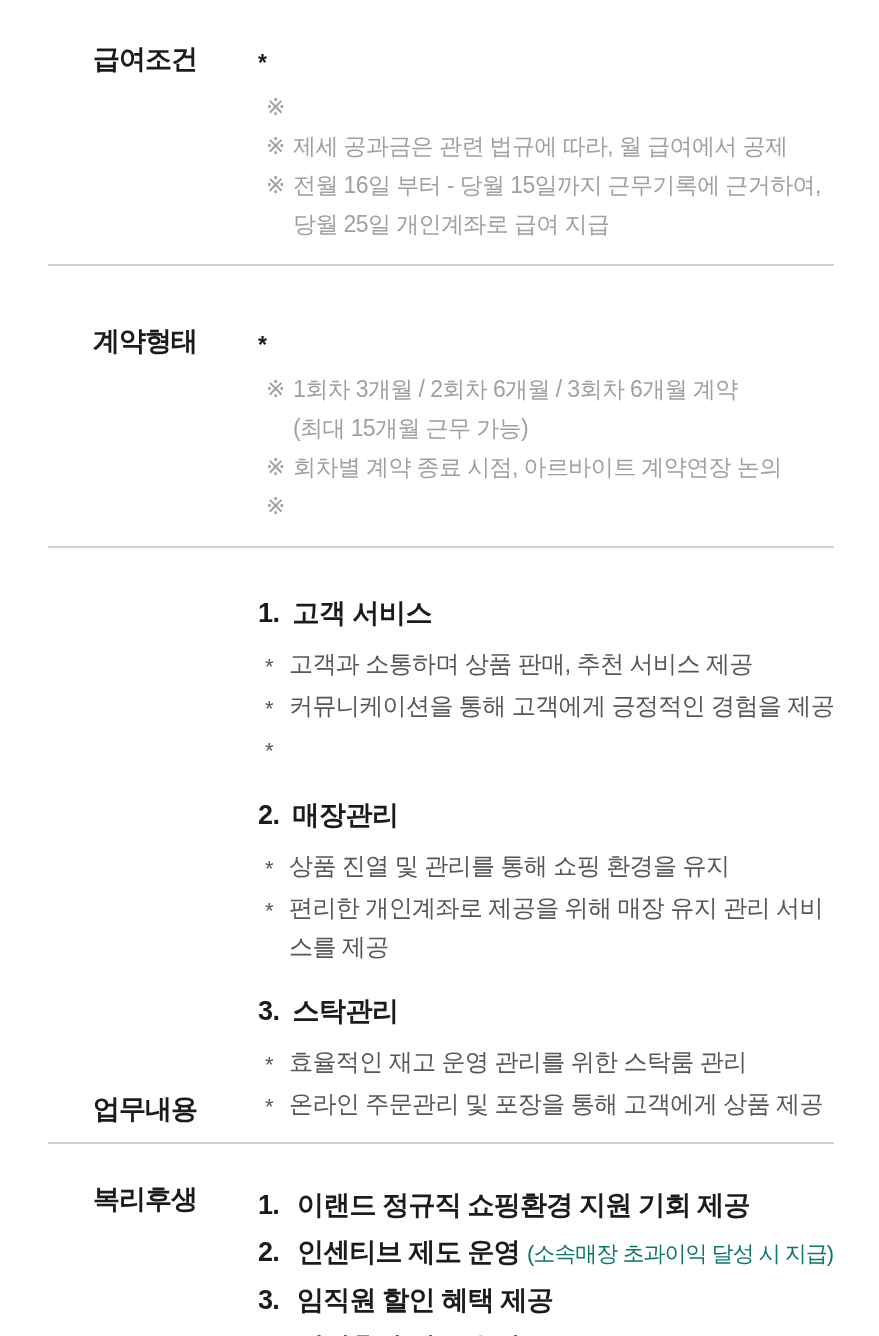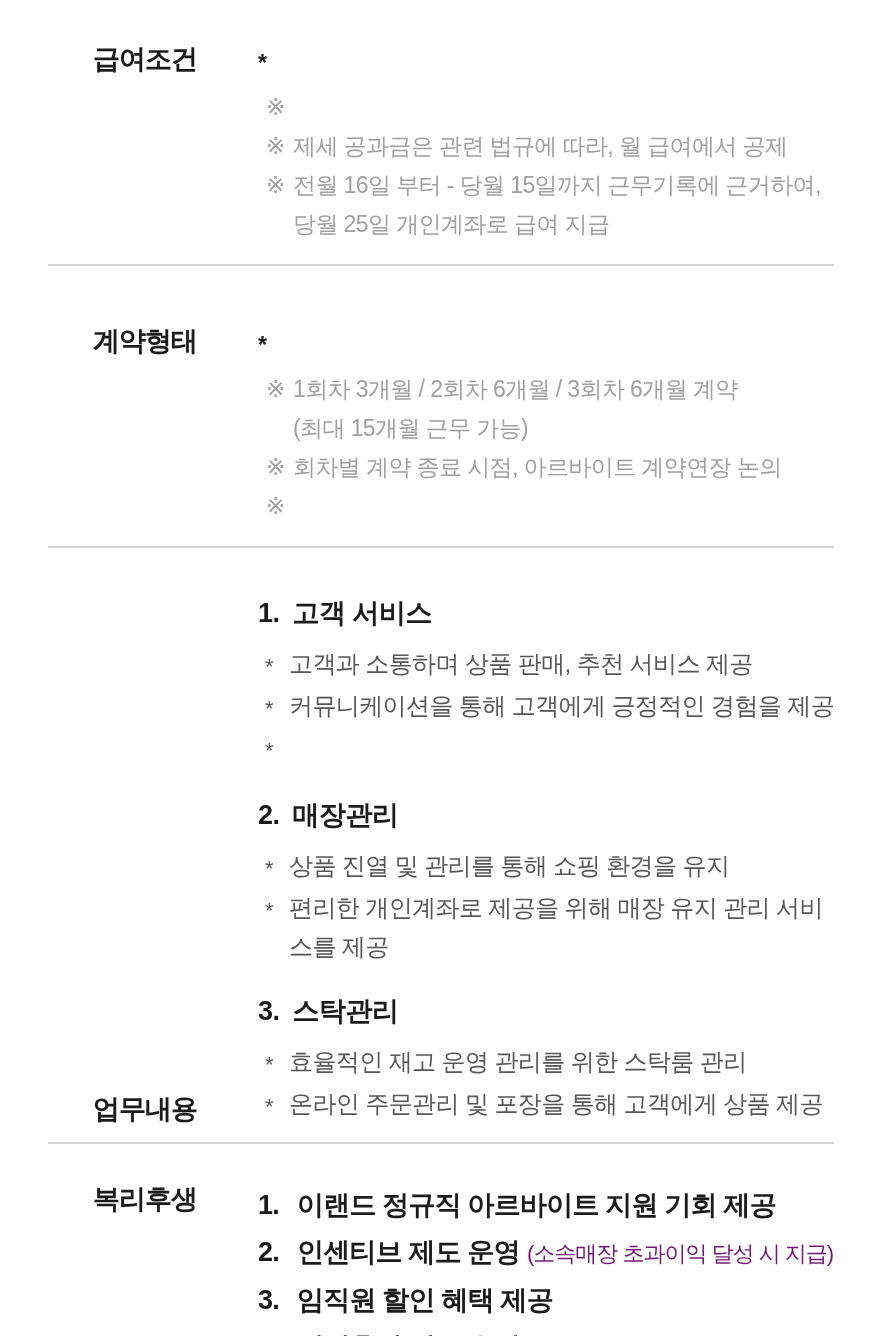--- a/index.html
+++ b/index.html
@@ -102,21 +102,21 @@
     line-height: 47px;
     color: #1b1b1b;
     white-space: nowrap;
   }
   .benefit-num { flex: none; width: 39px; }
   .benefit-note {
     font-size: 22px;
     font-weight: 400;
     letter-spacing: -1px;
     margin-left: 7px;
-    color: #701a75;
+    color: #0f766e;
   }
 </style>
 </head>
 <body>
 
 <div class="page">
 
   <section class="row sec-salary">
     <div class="label-col">급여조건</div>
     <div class="content-col">
@@ -234,21 +234,21 @@
     </div>
   </section>
 
   <hr class="divider divider-3">
 
   <section class="row sec-benefits">
     <div class="label-col">복리후생</div>
     <div class="content-col">
       <div class="benefit-line">
         <span class="benefit-num">1.</span>
-        <span>이랜드 정규직 아르바이트 지원 기회 제공</span>
+        <span>이랜드 정규직 쇼핑환경 지원 기회 제공</span>
         <span class="benefit-note"></span>
       </div>
       <div class="benefit-line">
         <span class="benefit-num">2.</span>
         <span>인센티브 제도 운영</span>
         <span class="benefit-note">(소속매장 초과이익 달성 시 지급)</span>
       </div>
       <div class="benefit-line">
         <span class="benefit-num">3.</span>
         <span>임직원 할인 혜택 제공</span>

